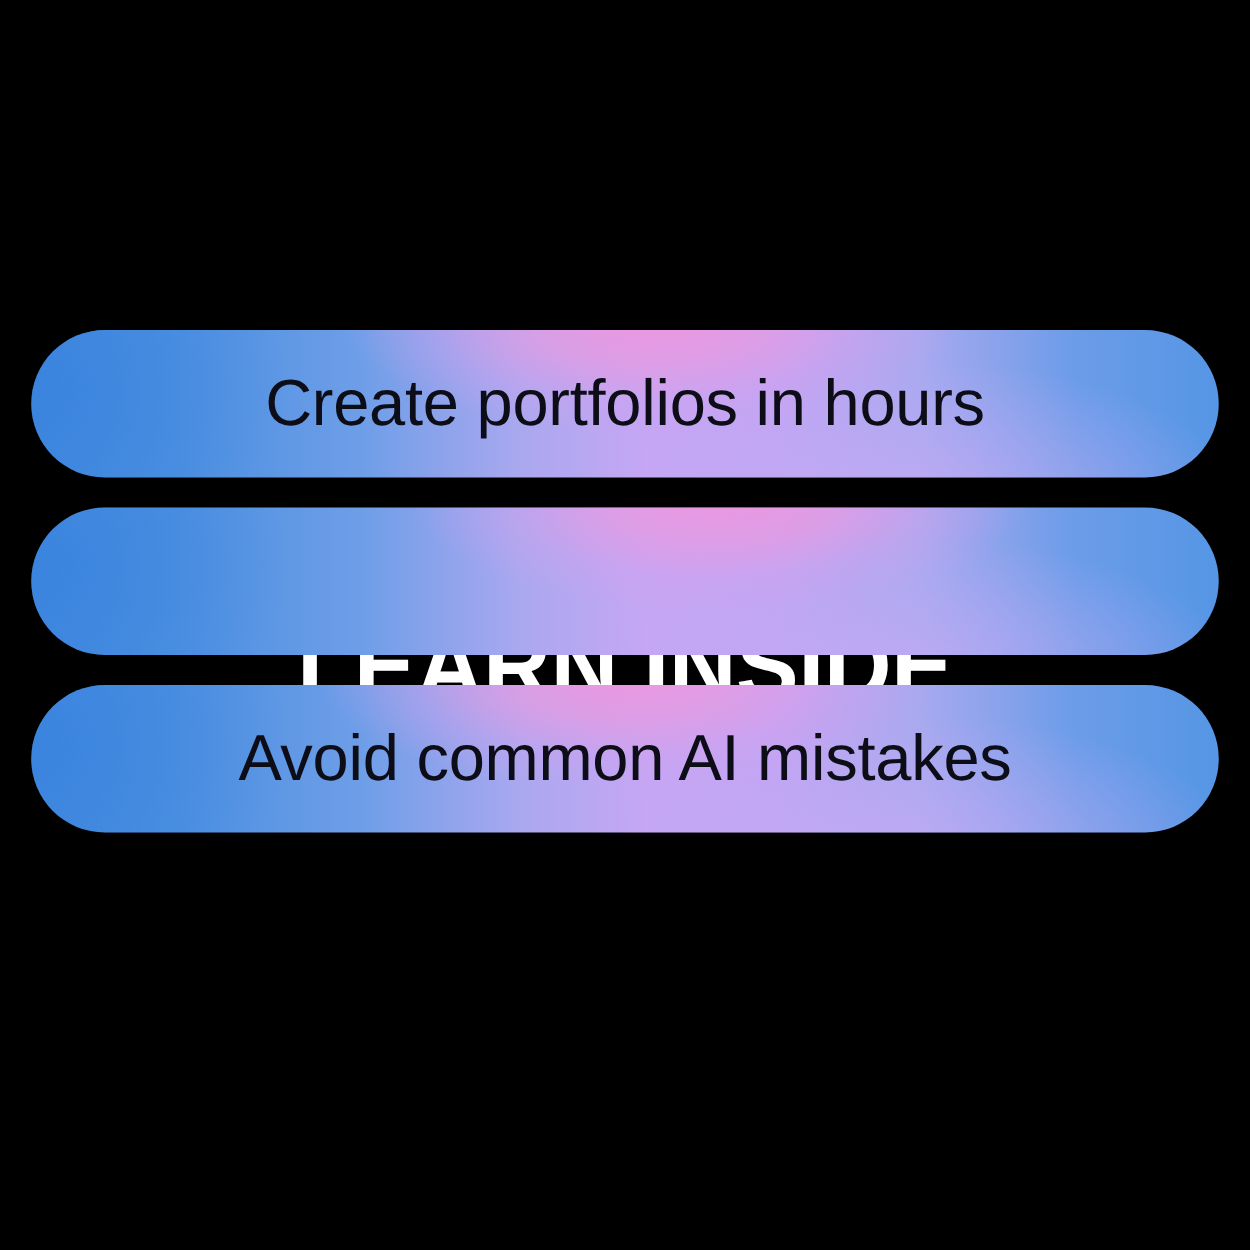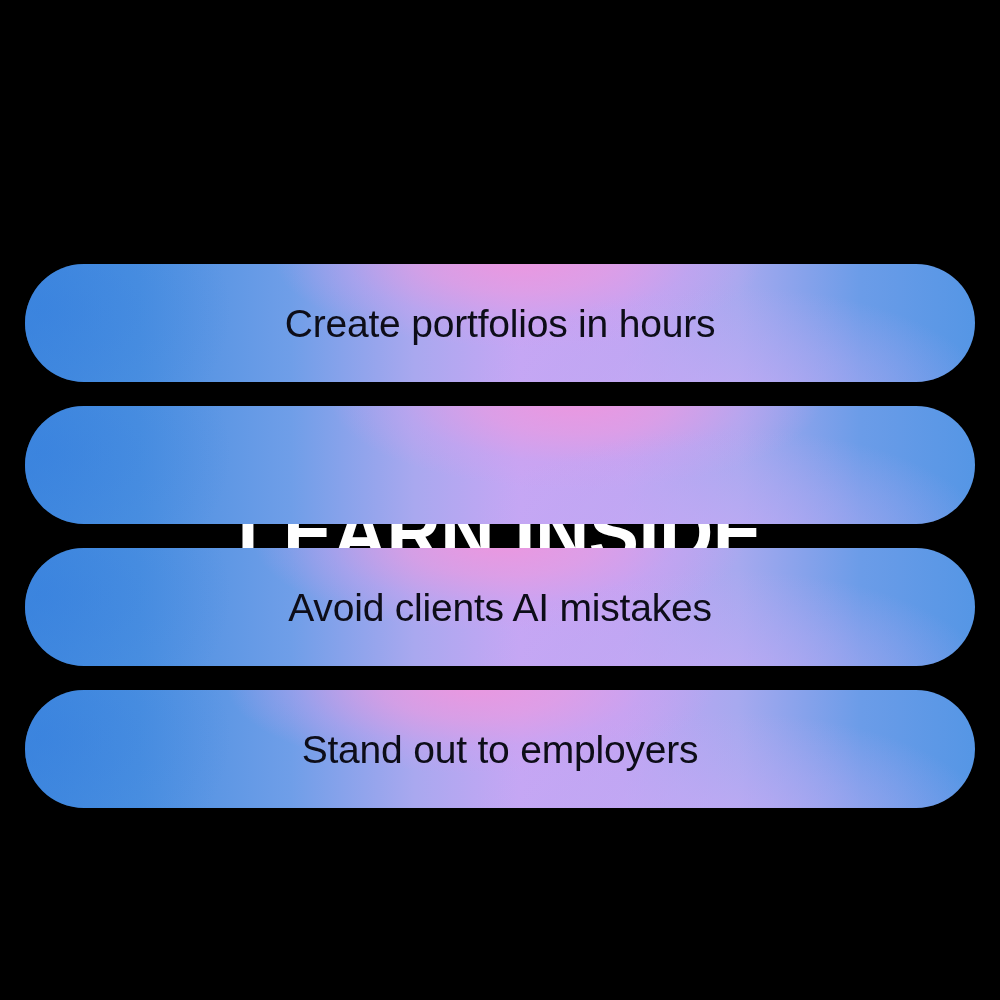--- a/index.html
+++ b/index.html
@@ -114,21 +114,21 @@
         rgba(60,132,224,0.22) 52%,
         rgba(70,140,226,0.0) 85%);
   }
 
   .pill .label {
     position: relative;
     z-index: 3;
     color: #0d0d18;
     font-family: "Liberation Sans", "DejaVu Sans", sans-serif;
     font-weight: 400;
-    font-size: 39px;
+    font-size: 52px;
     letter-spacing: -0.2px;
     line-height: 1;
     text-align: center;
     white-space: nowrap;
     user-select: none;
   }
 </style>
 </head>
 <body>
 
@@ -152,24 +152,18 @@
     <div class="pill" style="--pinkx: 58%;">
       <span class="blob-pink"></span>
       <span class="blob-lav"></span>
       <span class="blob-blue"></span>
     </div>
 
     <div class="pill" style="--pinkx: 50%;">
       <span class="blob-pink"></span>
       <span class="blob-lav"></span>
       <span class="blob-blue"></span>
-      <span class="label">Avoid clients AI mistakes</span>
+      <span class="label">Avoid common AI mistakes</span>
     </div>
 
-    <div class="pill" style="--pinkx: 47%;">
-      <span class="blob-pink"></span>
-      <span class="blob-lav"></span>
-      <span class="blob-blue"></span>
-      <span class="label">Stand out to employers</span>
-    </div>
 
   </div>
 </div>
 
 </body></html>

